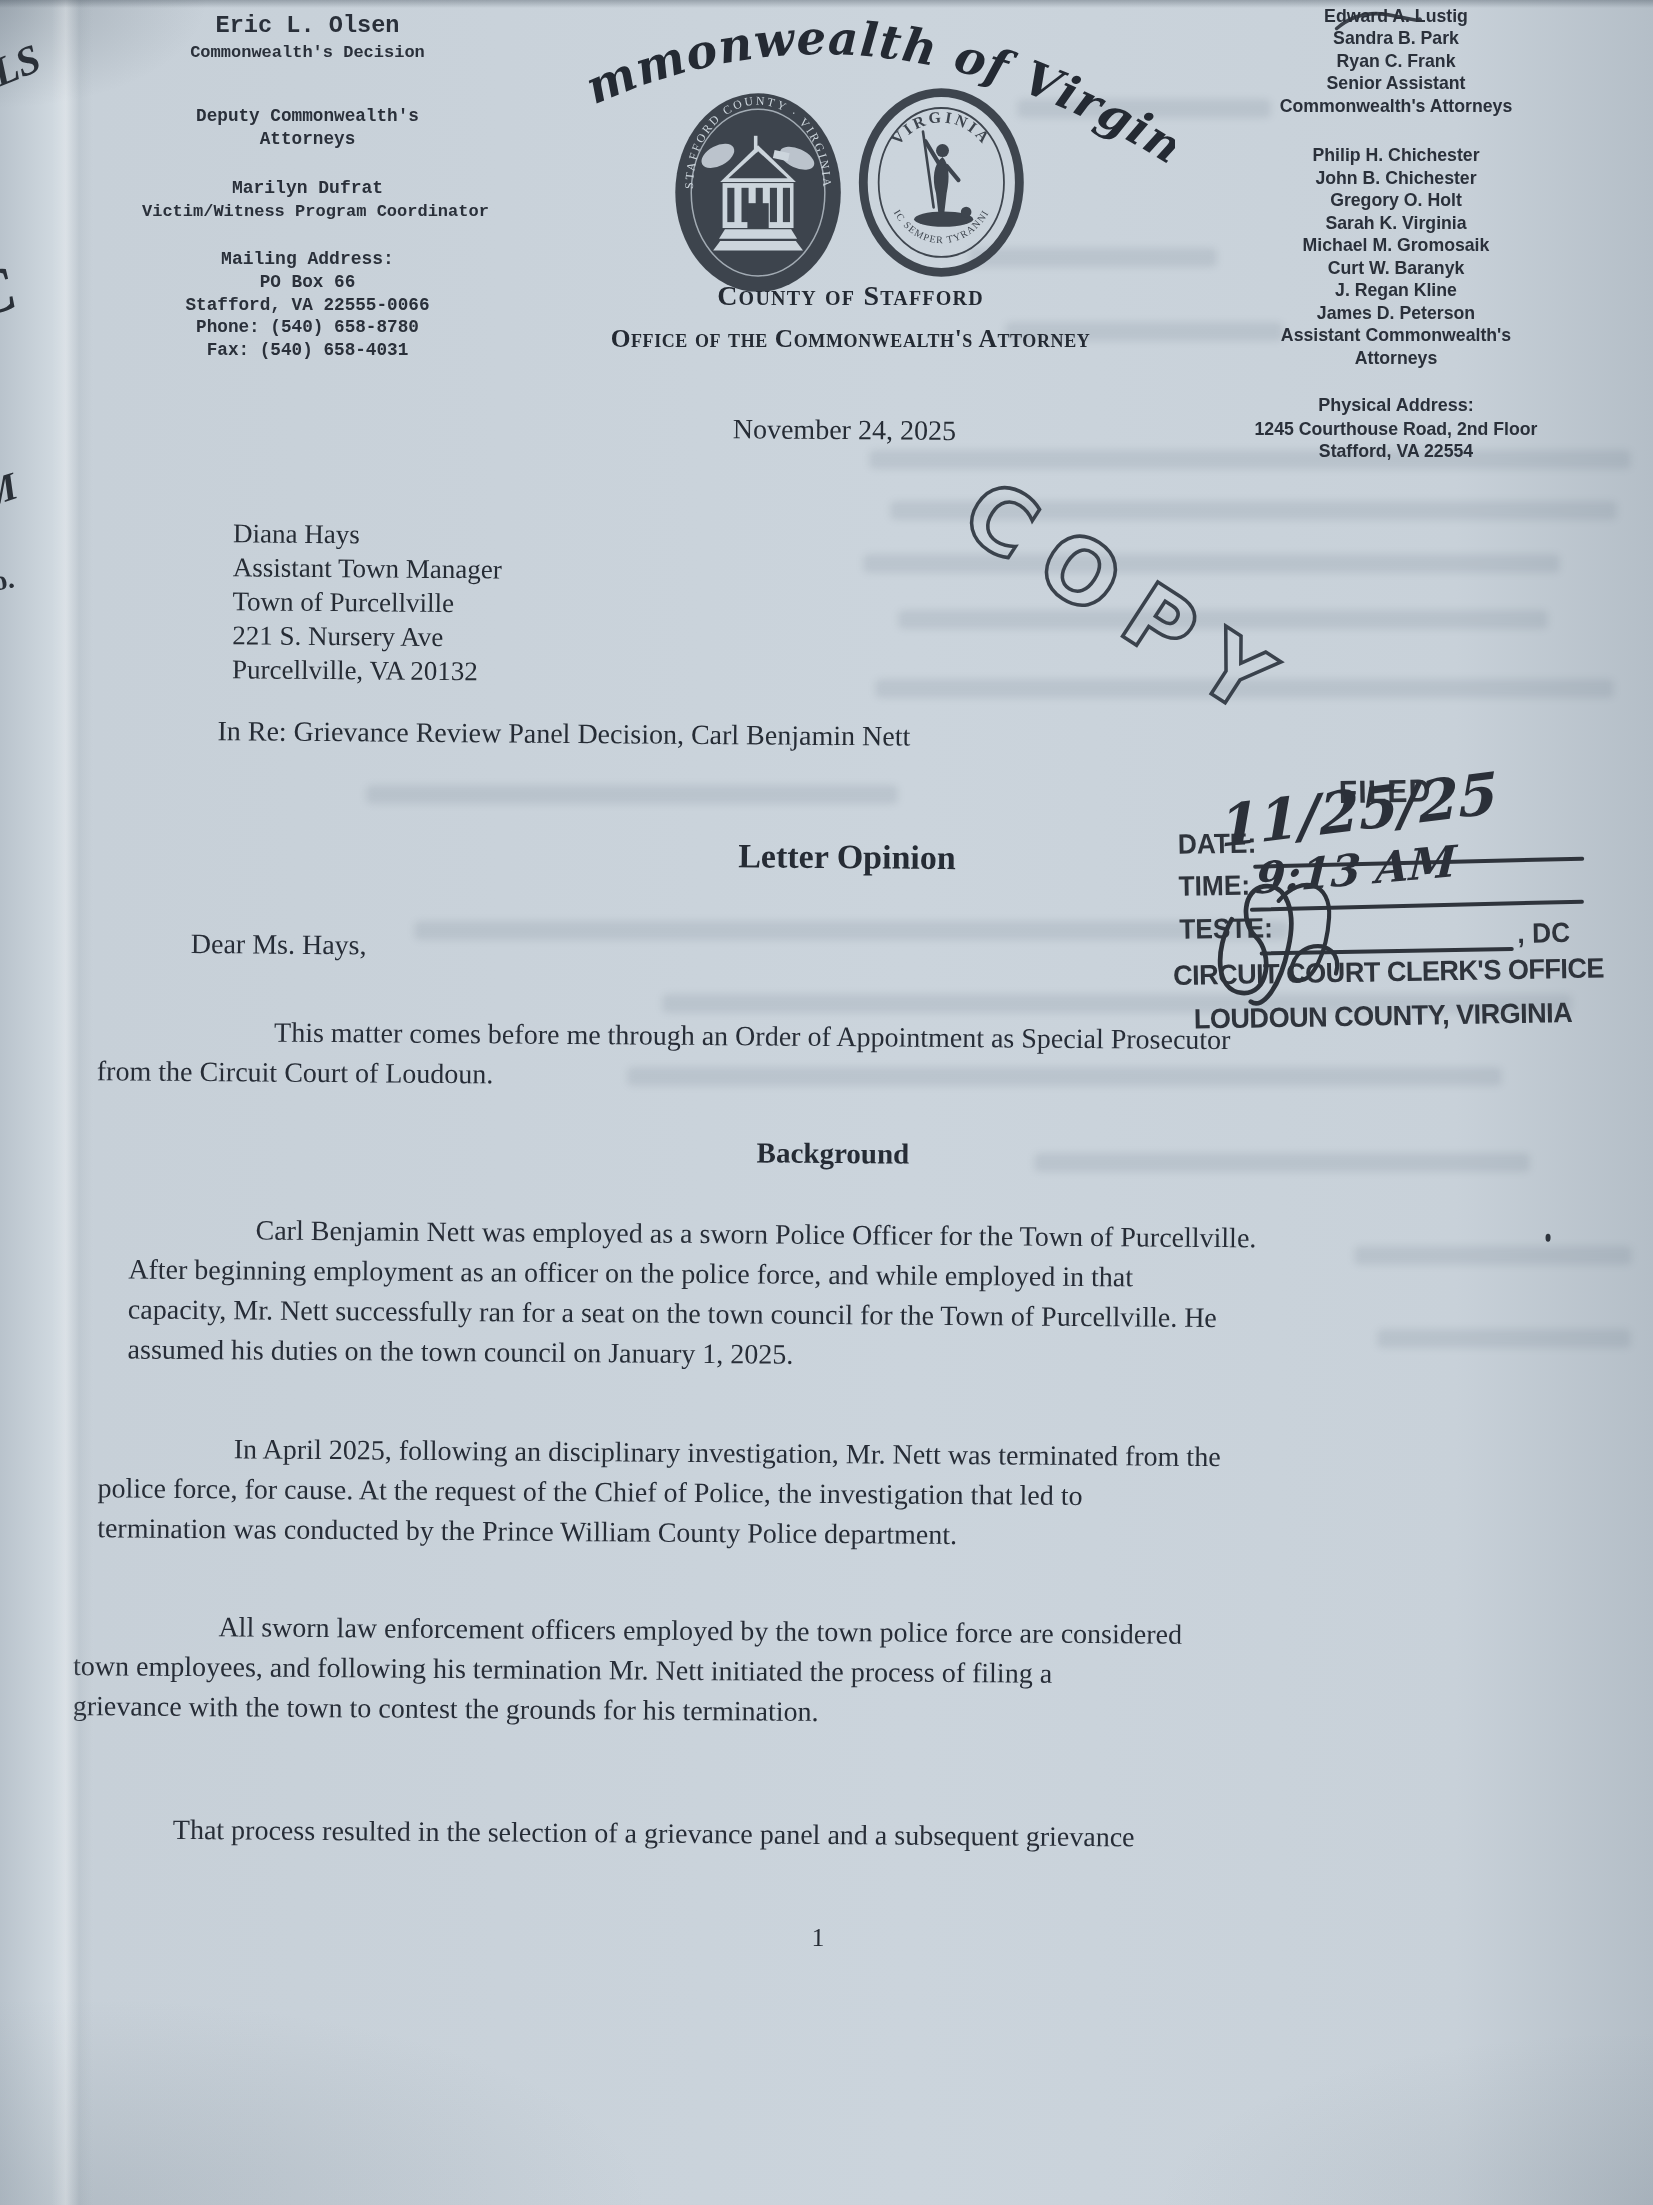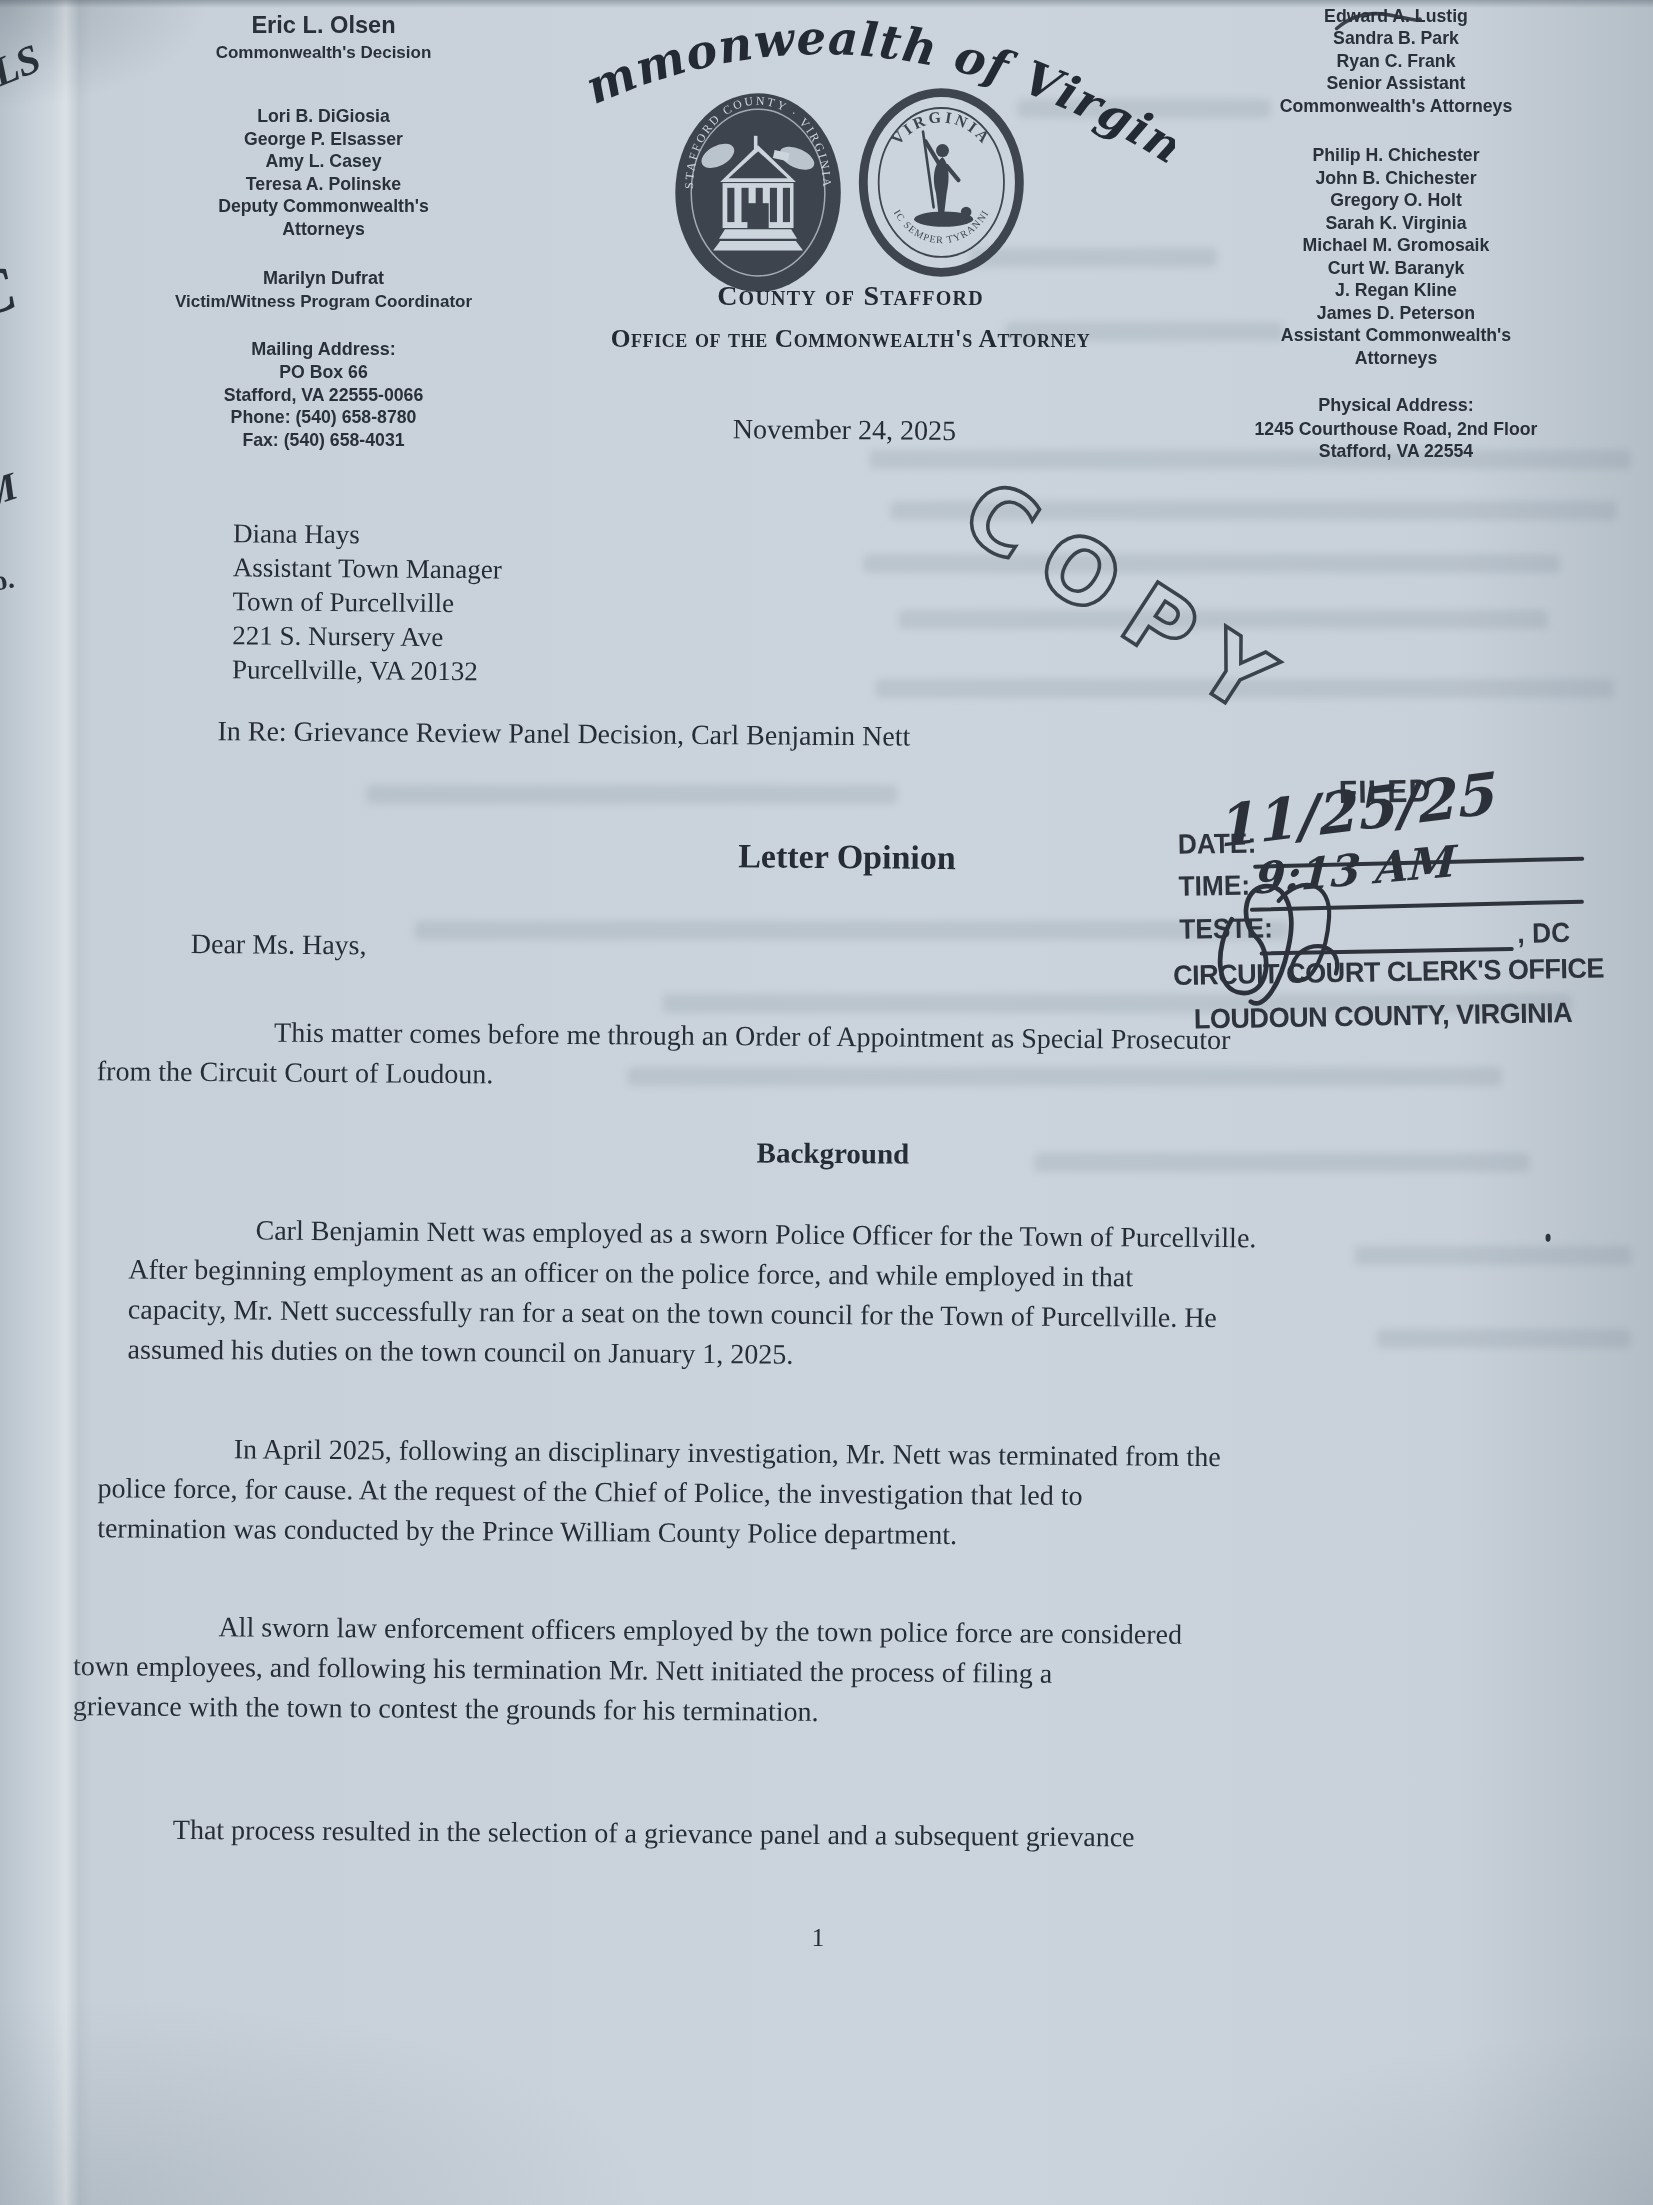--- a/index.html
+++ b/index.html
@@ -67,30 +67,24 @@
     <div class="ghost" style="left:1034px;top:1153px;width:496px;"></div>
     <div class="ghost" style="left:1354px;top:1246px;width:278px;"></div>
     <div class="ghost" style="left:1377px;top:1329px;width:254px;"></div>
   </div>
 
   <span class="frag" style="left:-8.3px;top:41px;font-size:41px;transform:rotate(-22deg);font-style:italic;">LS</span>
   <span class="frag" style="left:-31px;top:254px;font-size:65px;transform:rotate(-12deg);">C</span>
   <span class="frag" style="left:-17.7px;top:467px;font-size:39px;transform:rotate(-18deg);font-style:italic;">M</span>
   <span class="frag" style="left:-7px;top:564px;font-size:28px;transform:rotate(-10deg);">o.</span>
 
-  <div class="lh-col" style="left:158px;top:10.6px;width:331px;">
+  <div class="lh-col" style="left:142px;top:10.6px;width:331px;font-family:Liberation Mono, monospace;">
     <div class="lh-name-xl line">Eric L. Olsen</div>
     <div class="lh-sub line">Commonwealth's Decision</div>
     <div class="gap-lg"></div>
-    <div>
-        <div class="lh-line line">Lori B. DiGiosia</div>
-        <div class="lh-line line">George P. Elsasser</div>
-        <div class="lh-line line">Amy L. Casey</div>
-        <div class="lh-line line">Teresa A. Polinske</div>
-      </div>
     <div>
         <div class="lh-line line">Deputy Commonwealth's</div>
         <div class="lh-line line">Attorneys</div>
       </div>
     <div class="gap-md"></div>
     <div class="lh-label line">Marilyn Dufrat</div>
     <div class="lh-line-sm line">Victim/Witness Program Coordinator</div>
     <div class="gap-sm"></div>
     <div class="lh-label line">Mailing Address:</div>
     <div>

